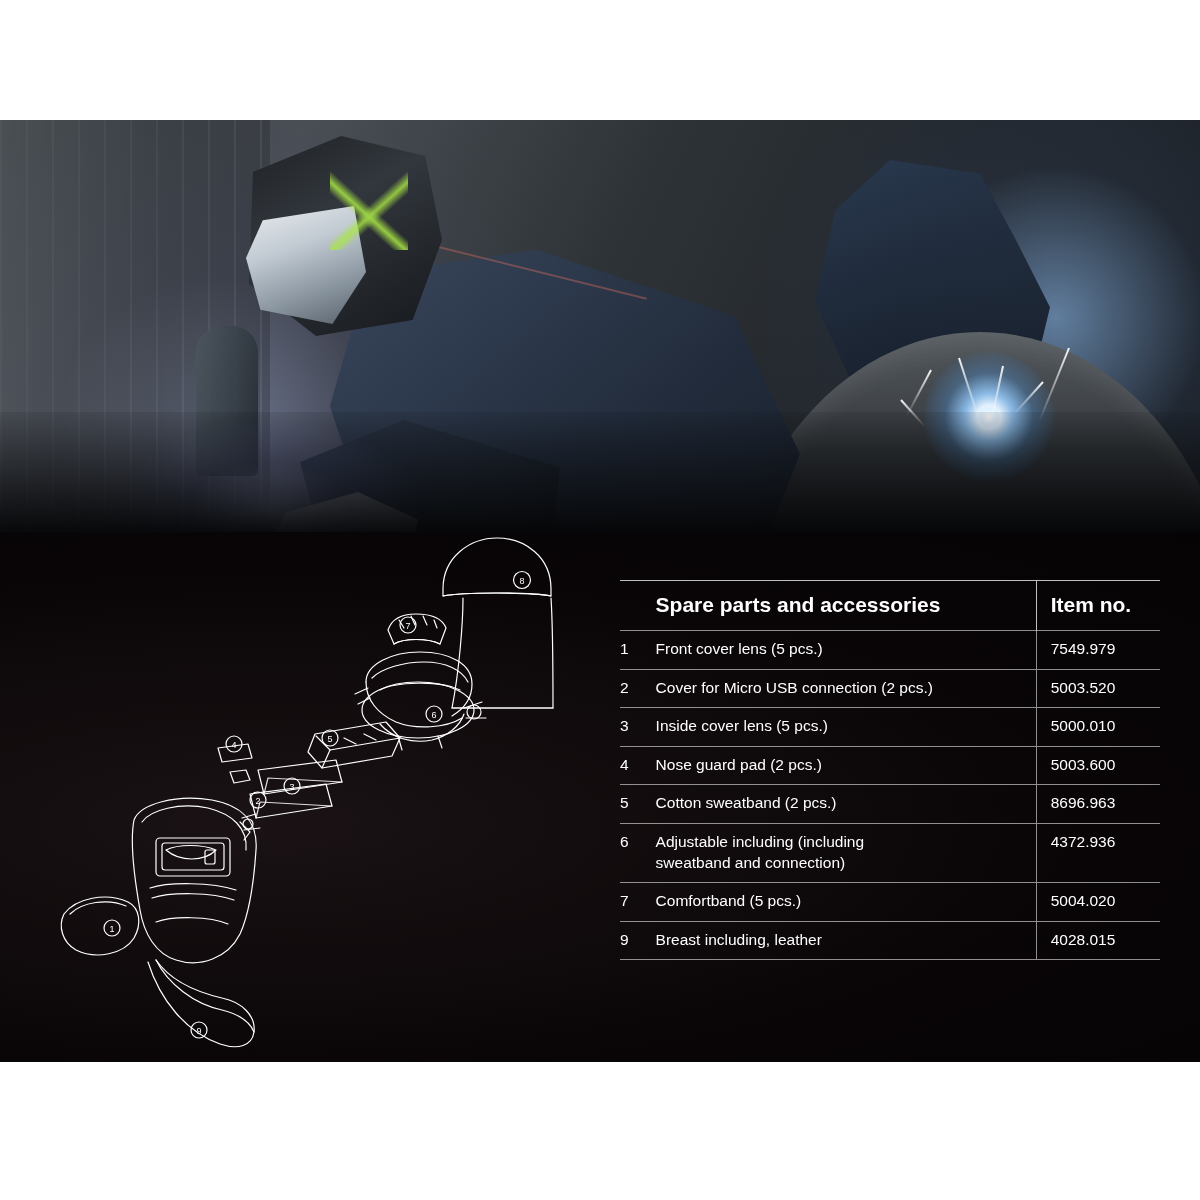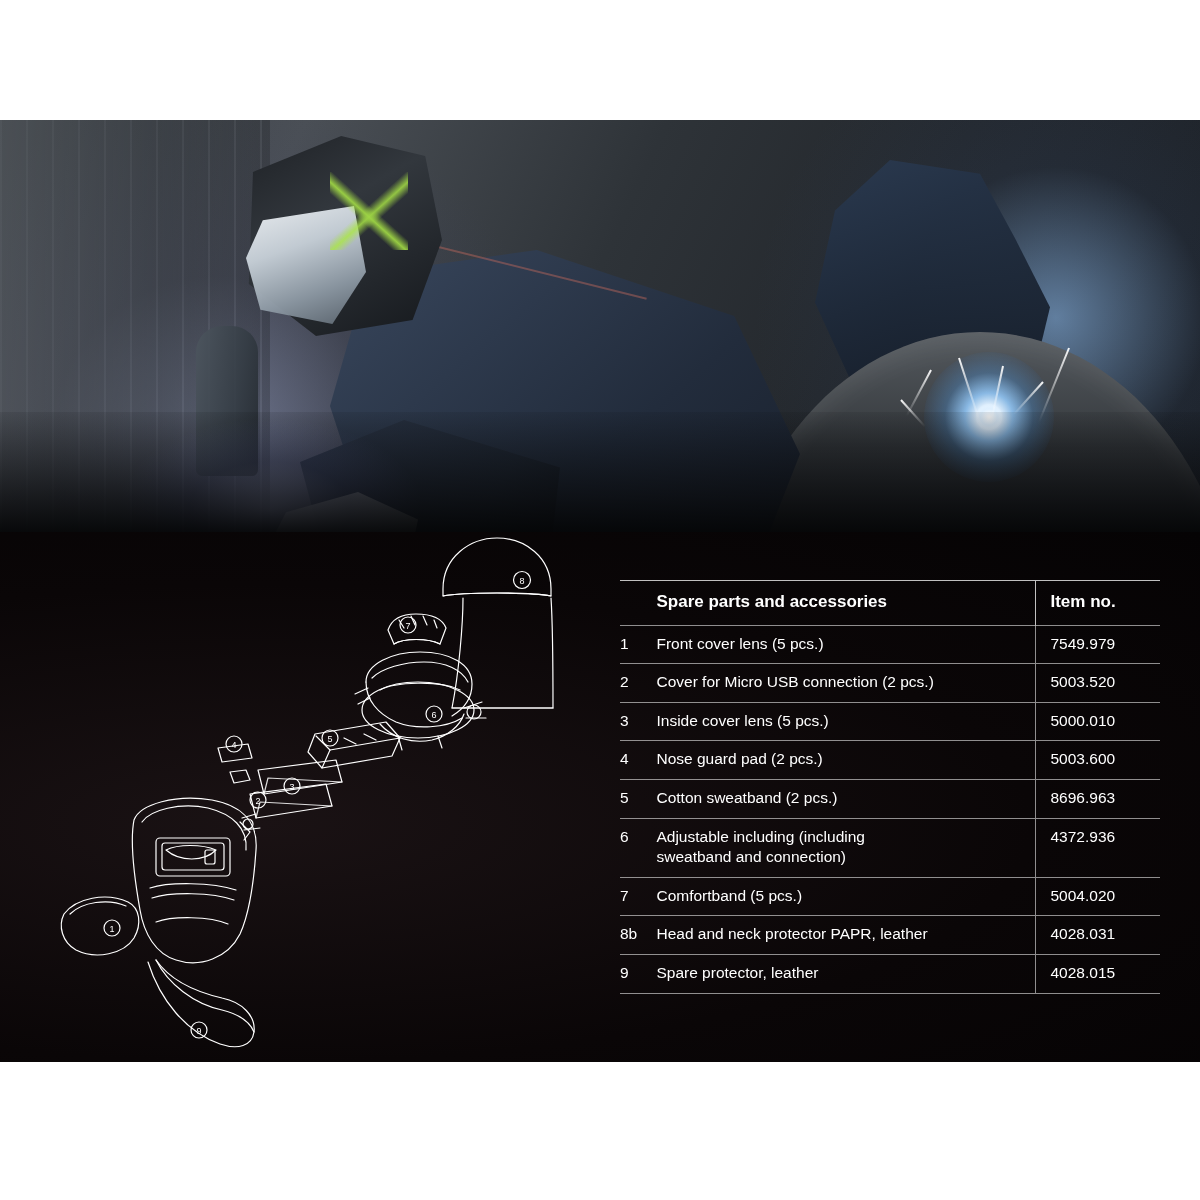--- a/index.html
+++ b/index.html
@@ -234,21 +234,21 @@
   table.parts td {
     text-align: left;
     vertical-align: top;
     font-size: 15.5px;
     line-height: 1.33;
     padding: 8px 0 9px 0;
     border-top: 1px solid rgba(255,255,255,0.55);
   }
   table.parts thead th {
     border-top: 1px solid rgba(255,255,255,0.75);
-    font-size: 17px;
+    font-size: 21px;
     font-weight: bold;
     padding-top: 10px;
     padding-bottom: 11px;
   }
   table.parts tbody tr:last-child td {
     border-bottom: 1px solid rgba(255,255,255,0.55);
   }
   .col-idx { width: 34px; padding-right: 4px !important; }
   .col-desc { width: 392px; padding-right: 14px !important; }
   .col-item { width: 114px; padding-left: 14px !important; border-left: 1px solid rgba(255,255,255,0.55); }
@@ -456,27 +456,22 @@
               <span class="desc-line2">sweatband and connection)</span>
             </td>
             <td class="col-item">4372.936</td>
           </tr>
           <tr>
             <td class="col-idx">7</td>
             <td class="col-desc">Comfortband (5 pcs.)</td>
             <td class="col-item">5004.020</td>
           </tr>
           <tr>
-            <td class="col-idx">8b</td>
-            <td class="col-desc">Head and neck protector PAPR, leather</td>
-            <td class="col-item">4028.031</td>
-          </tr>
-          <tr>
             <td class="col-idx">9</td>
-            <td class="col-desc">Spare protector, leather</td>
+            <td class="col-desc">Breast including, leather</td>
             <td class="col-item">4028.015</td>
           </tr>
         </tbody>
       </table>
     </div>
 
   </div>
 </div>
 
 </body></html>

